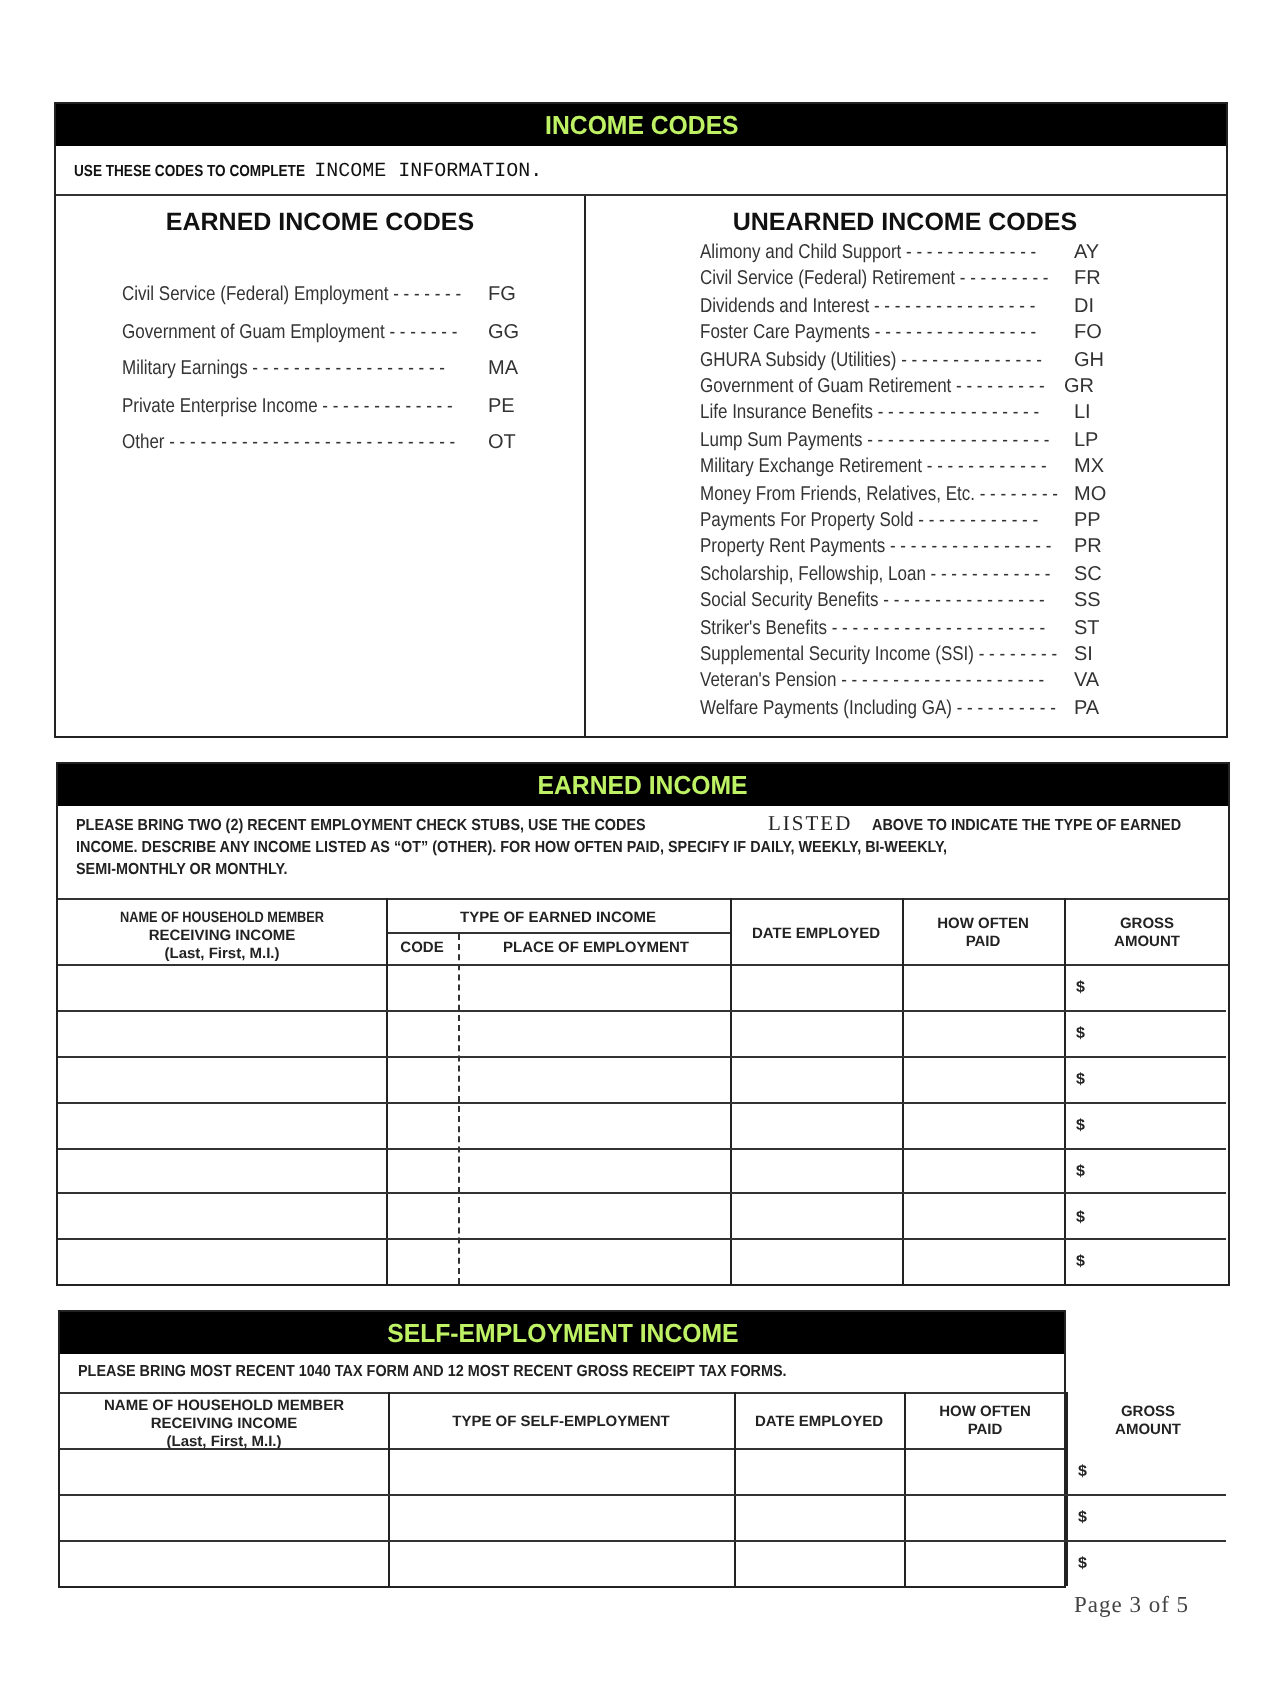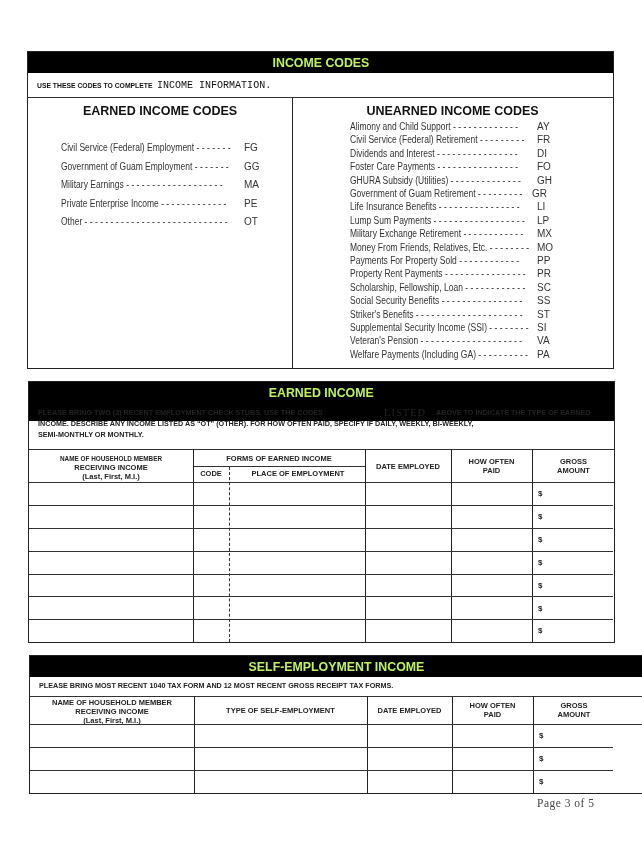--- a/index.html
+++ b/index.html
@@ -129,38 +129,38 @@
         <span class="code" style="left:187px;">VA</span>
       </div>
       <div class="code-row" style="left: 322px; top: 296.8px; width: 260px; height: 12px;">
         <span class="lbl cond">Welfare Payments (Including GA) - - - - - - - - - -</span>
         <span class="code" style="left:187px;">PA</span>
       </div>
     </div>
 </div>
 
 <div class="box" style="left:28px; top:381px; width:587px; height:262px;">
-  <div class="bar" style="height:39px; line-height:21px; font-size:13px;">
+  <div class="bar" style="height:21px; line-height:21px; font-size:13px;">
     <span>EARNED INCOME</span>
   </div>
   <div style="position:absolute; left:9px; top:25px; width:600px; font-size:8px; font-weight:bold; line-height:11px; color:#222;">
     <div style="white-space:nowrap;">
       <span class="cond" style="transform:scaleX(0.9);">PLEASE BRING TWO (2) RECENT EMPLOYMENT CHECK STUBS, USE THE CODES</span><span class="serifm" style="position:absolute; left:346px; font-size:10.5px; font-weight:normal; letter-spacing:1px;">LISTED</span><span class="cond" style="position:absolute; left:398px; transform:scaleX(0.9);">ABOVE TO INDICATE THE TYPE OF EARNED</span>
     </div>
     <div><span class="cond" style="transform:scaleX(0.9);">INCOME. DESCRIBE ANY INCOME LISTED AS “OT” (OTHER). FOR HOW OFTEN PAID, SPECIFY IF DAILY, WEEKLY, BI-WEEKLY,</span></div>
     <div><span class="cond" style="transform:scaleX(0.9);">SEMI-MONTHLY OR MONTHLY.</span></div>
   </div>
   <div class="hline" style="left:0; right:0; top:67px;"></div>
 
   <div class="cell hdr" style="left:0; width:164px; top:72px;">
     <div class="cond" style="transform-origin:center; display:block;">NAME OF HOUSEHOLD MEMBER</div>
     <div>RECEIVING INCOME</div>
     <div style="font-weight:bold;">(Last, First, M.I.)</div>
   </div>
-  <div class="cell hdr" style="left:164px; width:172px; top:72px;">FORMS OF EARNED INCOME</div>
+  <div class="cell hdr" style="left:164px; width:172px; top:72px;">TYPE OF EARNED INCOME</div>
   <div class="hline" style="left:164px; width:172px; top:84px;"></div>
   <div class="cell hdr" style="left:164px; width:36px; top:87px;">CODE</div>
   <div class="cell hdr" style="left:202px; width:134px; top:87px;">PLACE OF EMPLOYMENT</div>
   <div class="cell hdr" style="left:336px; width:86px; top:80px;">DATE EMPLOYED</div>
   <div class="cell hdr" style="left:422px; width:81px; top:75px;">
     <div>HOW OFTEN</div>
     <div>PAID</div>
   </div>
   <div class="cell hdr" style="left:503px; width:83px; top:75px;">
     <div>GROSS</div>
@@ -247,21 +247,21 @@
         <div class="cell" style="left:201px; width:135px; top:0; height:22.9px;"></div>
         <div class="cell" style="left:336px; width:86px; top:0; height:22.9px;"></div>
         <div class="cell" style="left:422px; width:81px; top:0; height:22.9px;"></div>
         <div class="cell" style="left:503px; width:82px; top:0; height:22.9px;">
           <span class="dollar" style="left:6px; top:7px;">$</span>
         </div>
       </div>
     </div>
 </div>
 
-<div class="box" style="left:29px; top:655px; width:614px; height:139px;">
+<div class="box" style="left:29px; top:655px; width:504px; height:139px;">
   <div class="bar" style="height:21px; line-height:21px; font-size:13px;">
     <span>SELF-EMPLOYMENT INCOME</span>
   </div>
   <div style="position:absolute; left:9px; top:25px; font-size:8px; font-weight:bold; color:#222; white-space:nowrap;">
     <span class="cond" style="transform:scaleX(0.9);">PLEASE BRING MOST RECENT 1040 TAX FORM AND 12 MOST RECENT GROSS RECEIPT TAX FORMS.</span>
   </div>
   <div class="hline" style="left:0; right:0; top:40px;"></div>
 
   <div class="cell hdr" style="left:0; width:164px; top:42px;">
     <div>NAME OF HOUSEHOLD MEMBER</div>

